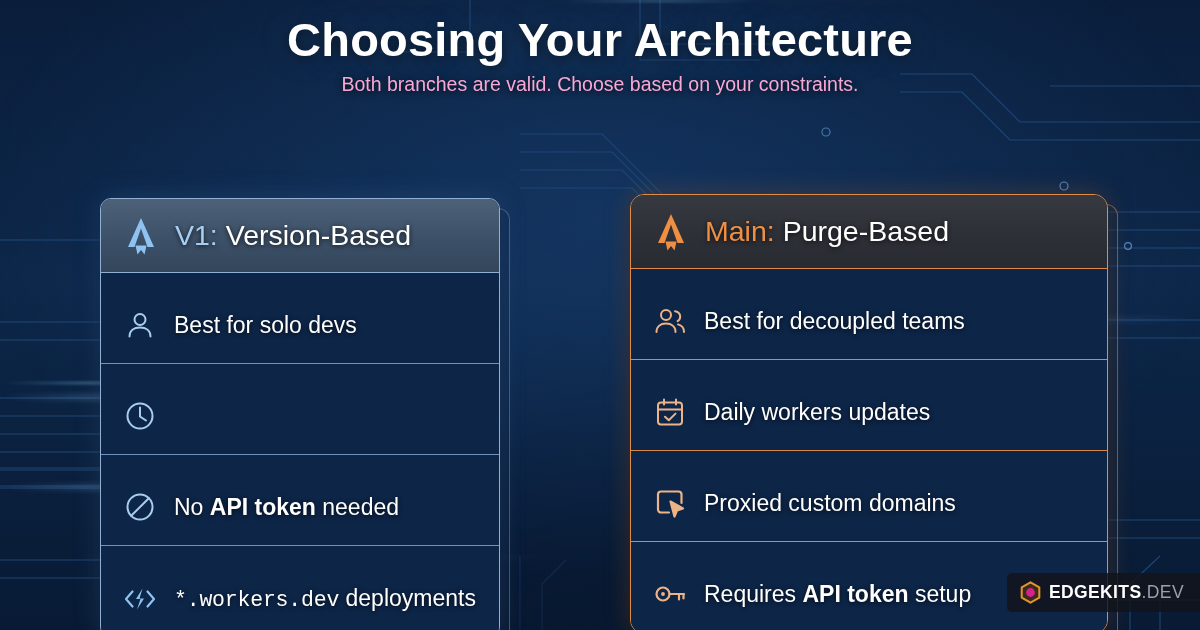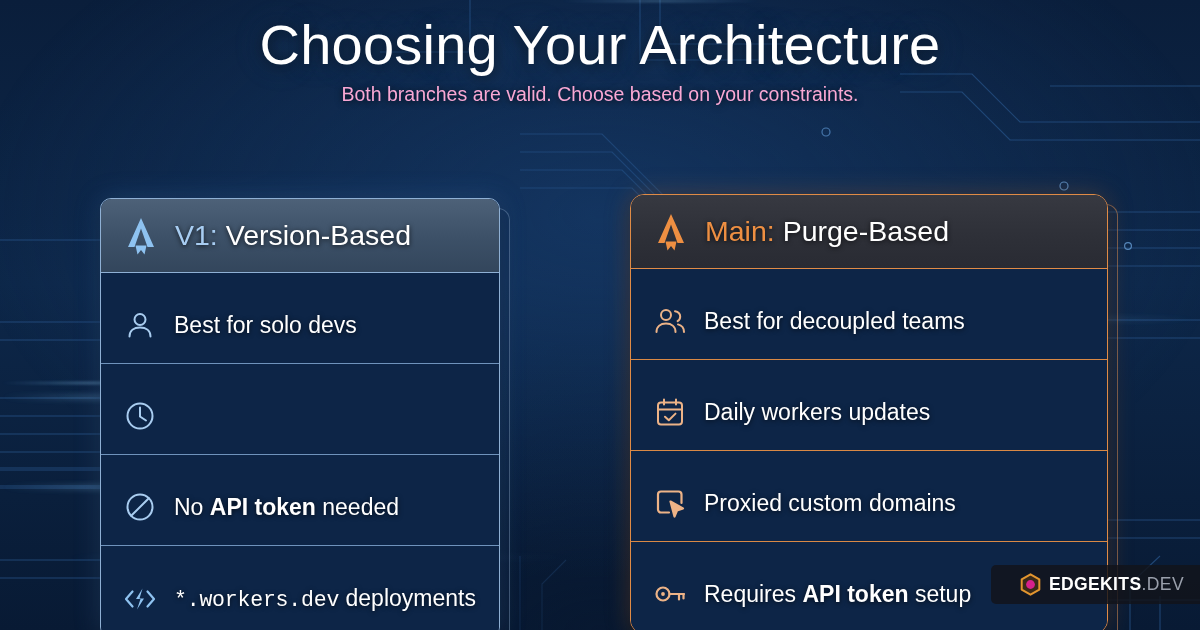--- a/index.html
+++ b/index.html
@@ -20,21 +20,21 @@
     background:
       radial-gradient(900px 520px at 50% 34%, rgba(26,66,118,.55), rgba(11,33,64,0) 70%),
       radial-gradient(700px 400px at 50% 100%, rgba(8,24,48,.75), rgba(11,33,64,0) 72%);
   }
 
   
   #content { position:relative; z-index:3; width:1200px; height:630px; }
 
   .header { text-align:center; padding-top:14px; }
   .title {
-    font-size:56px; font-weight:400; color:#ffffff; letter-spacing:.2px;
+    font-size:47px; font-weight:700; color:#ffffff; letter-spacing:.2px;
     text-shadow:0 2px 14px rgba(0,0,0,.65), 0 0 30px rgba(120,170,230,.25);
     line-height:1.12;
   }
   .subtitle {
     margin-top:6px; font-size:19.5px; font-weight:400; color:#f9a8d4;
     text-shadow:0 1px 7px rgba(0,0,0,.8);
   }
 
   
   .cards { position:absolute; top:198px; left:0; width:1200px; }
@@ -96,23 +96,23 @@
     text-shadow:0 1px 5px rgba(0,0,0,.7);
   }
   .row-text b{ font-weight:700; }
   .row-text .mono{
     font-family:"Liberation Mono", "DejaVu Sans Mono", monospace;
     font-size:21.5px; letter-spacing:-.2px;
   }
 
   
   .watermark{
-    position:absolute; right:0; bottom:26px; z-index:5;
+    position:absolute; right:0; bottom:18px; z-index:5;
     display:flex; align-items:center; gap:7px;
-    padding:8px 16px 8px 28px;
+    padding:8px 16px 8px 12px;
     background:rgba(18,20,26,.82);
     border-radius:5px 0 0 5px;
   }
   .wm-hex{ width:23px; height:23px; display:block; }
   .wm-text{ font-size:17.5px; font-weight:700; letter-spacing:.4px; color:#ffffff; }
   .wm-text .tld{ color:#9aa0ac; font-weight:400; }
 </style>
 </head>
 <body>
 

